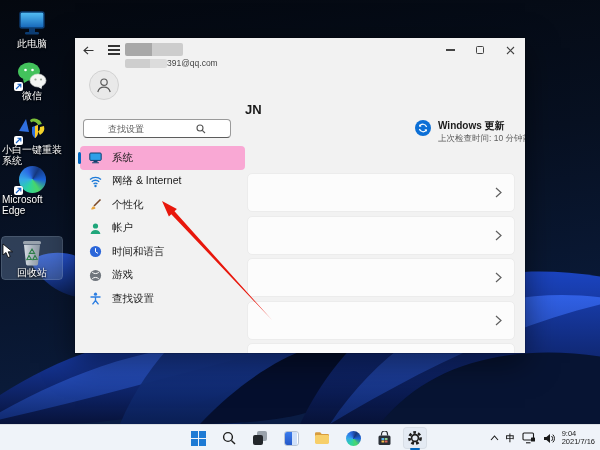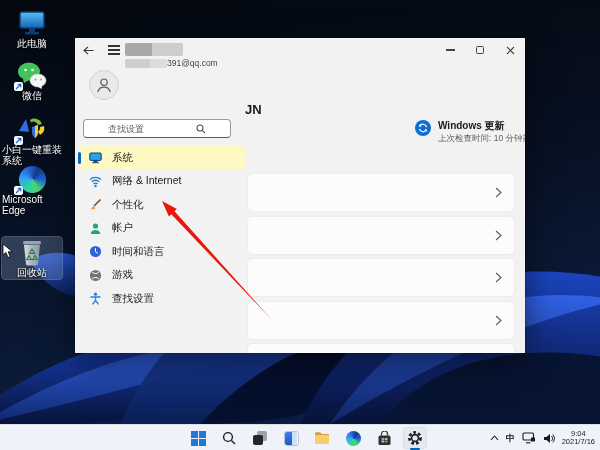--- a/index.html
+++ b/index.html
@@ -44,21 +44,21 @@
   .searchbox { position:absolute; left:8px; top:81px; width:148px; height:19px; background:#fff;
     border:1px solid #9a9a9a; border-bottom:1.6px solid #5c5c5c; border-radius:4px; display:flex; align-items:center; padding:0 24px; }
   .searchbox input { flex:1; border:none; outline:none; font-size:9px; color:#333; background:transparent; min-width:0;
     font-family:"Liberation Sans", sans-serif; }
   .searchbox input::placeholder { color:#5f5f5f; }
 
   .nav { position:absolute; left:3px; top:108px; width:167px; }
   .nav-item { position:relative; height:23.5px; display:flex; align-items:center; margin-left:2px; width:165px; border-radius:4px; }
   .nav-item .nicon { margin-left:9px; width:13px; height:13px; display:flex; align-items:center; justify-content:center; }
   .nav-item .nlabel { margin-left:10px; font-size:10.5px; color:#1b1b1b; white-space:nowrap; }
-  .nav-item.selected { background:#fef9c3; }
+  .nav-item.selected { background:#f9a8d4; }
   .nav-pill { position:absolute; left:-2px; top:5.5px; width:3px; height:12px; border-radius:2px; background:#0067c0; }
 
   .main-heading { position:absolute; left:170px; top:64px; font-size:13px; font-weight:bold; color:#1a1a1a; }
   .update-card { position:absolute; left:340px; top:82px; display:flex; align-items:flex-start; }
   .upd-icon { width:16px; height:16px; border-radius:50%; background:#0c6fd6; display:flex; align-items:center; justify-content:center; flex:none; }
   .upd-text { margin-left:7px; }
   .upd-title { font-size:10px; font-weight:bold; color:#1a1a1a; line-height:11px; }
   .upd-status { font-size:8.5px; color:#5f5f5f; line-height:10px; margin-top:2px; white-space:nowrap; }
 
   .rows { position:absolute; left:172px; top:135px; width:268px; display:flex; flex-direction:column; gap:3.5px; }
@@ -71,21 +71,21 @@
   
   .taskbar { position:absolute; left:0; bottom:0; width:600px; height:26px; background:#eff3f9;
     border-top:1px solid rgba(0,0,0,.08); z-index:60; }
   .tb-center { position:absolute; left:186px; top:2px; display:flex; gap:7px; }
   .tb-icon { position:relative; width:24px; height:22px; display:flex; align-items:center; justify-content:center; border-radius:4px; }
   .tb-icon.active { background:#e4eaf3; box-shadow:inset 0 0 0 1px rgba(0,0,0,.05); }
   .tb-icon.active::after { content:""; position:absolute; bottom:-1px; left:50%; transform:translateX(-50%);
     width:10px; height:2.5px; border-radius:2px; background:#0067c0; }
   .tray { position:absolute; right:5px; top:0; height:26px; display:flex; align-items:center; gap:7px; }
   .tray-ime { font-size:9px; font-weight:bold; color:#1a1a1a; }
-  .tray-clock { text-align:center; font-size:7.5px; color:#1a1a1a; line-height:8.5px; }
+  .tray-clock { text-align:left; font-size:7.5px; color:#1a1a1a; line-height:8.5px; }
 
   .cursor { position:absolute; left:2px; top:243px; z-index:70; }
 </style>
 </head>
 <body>
 
 <div class="desktop">
 
   <svg class="wallpaper" viewBox="0 0 600 184" preserveAspectRatio="none">
     <defs>

